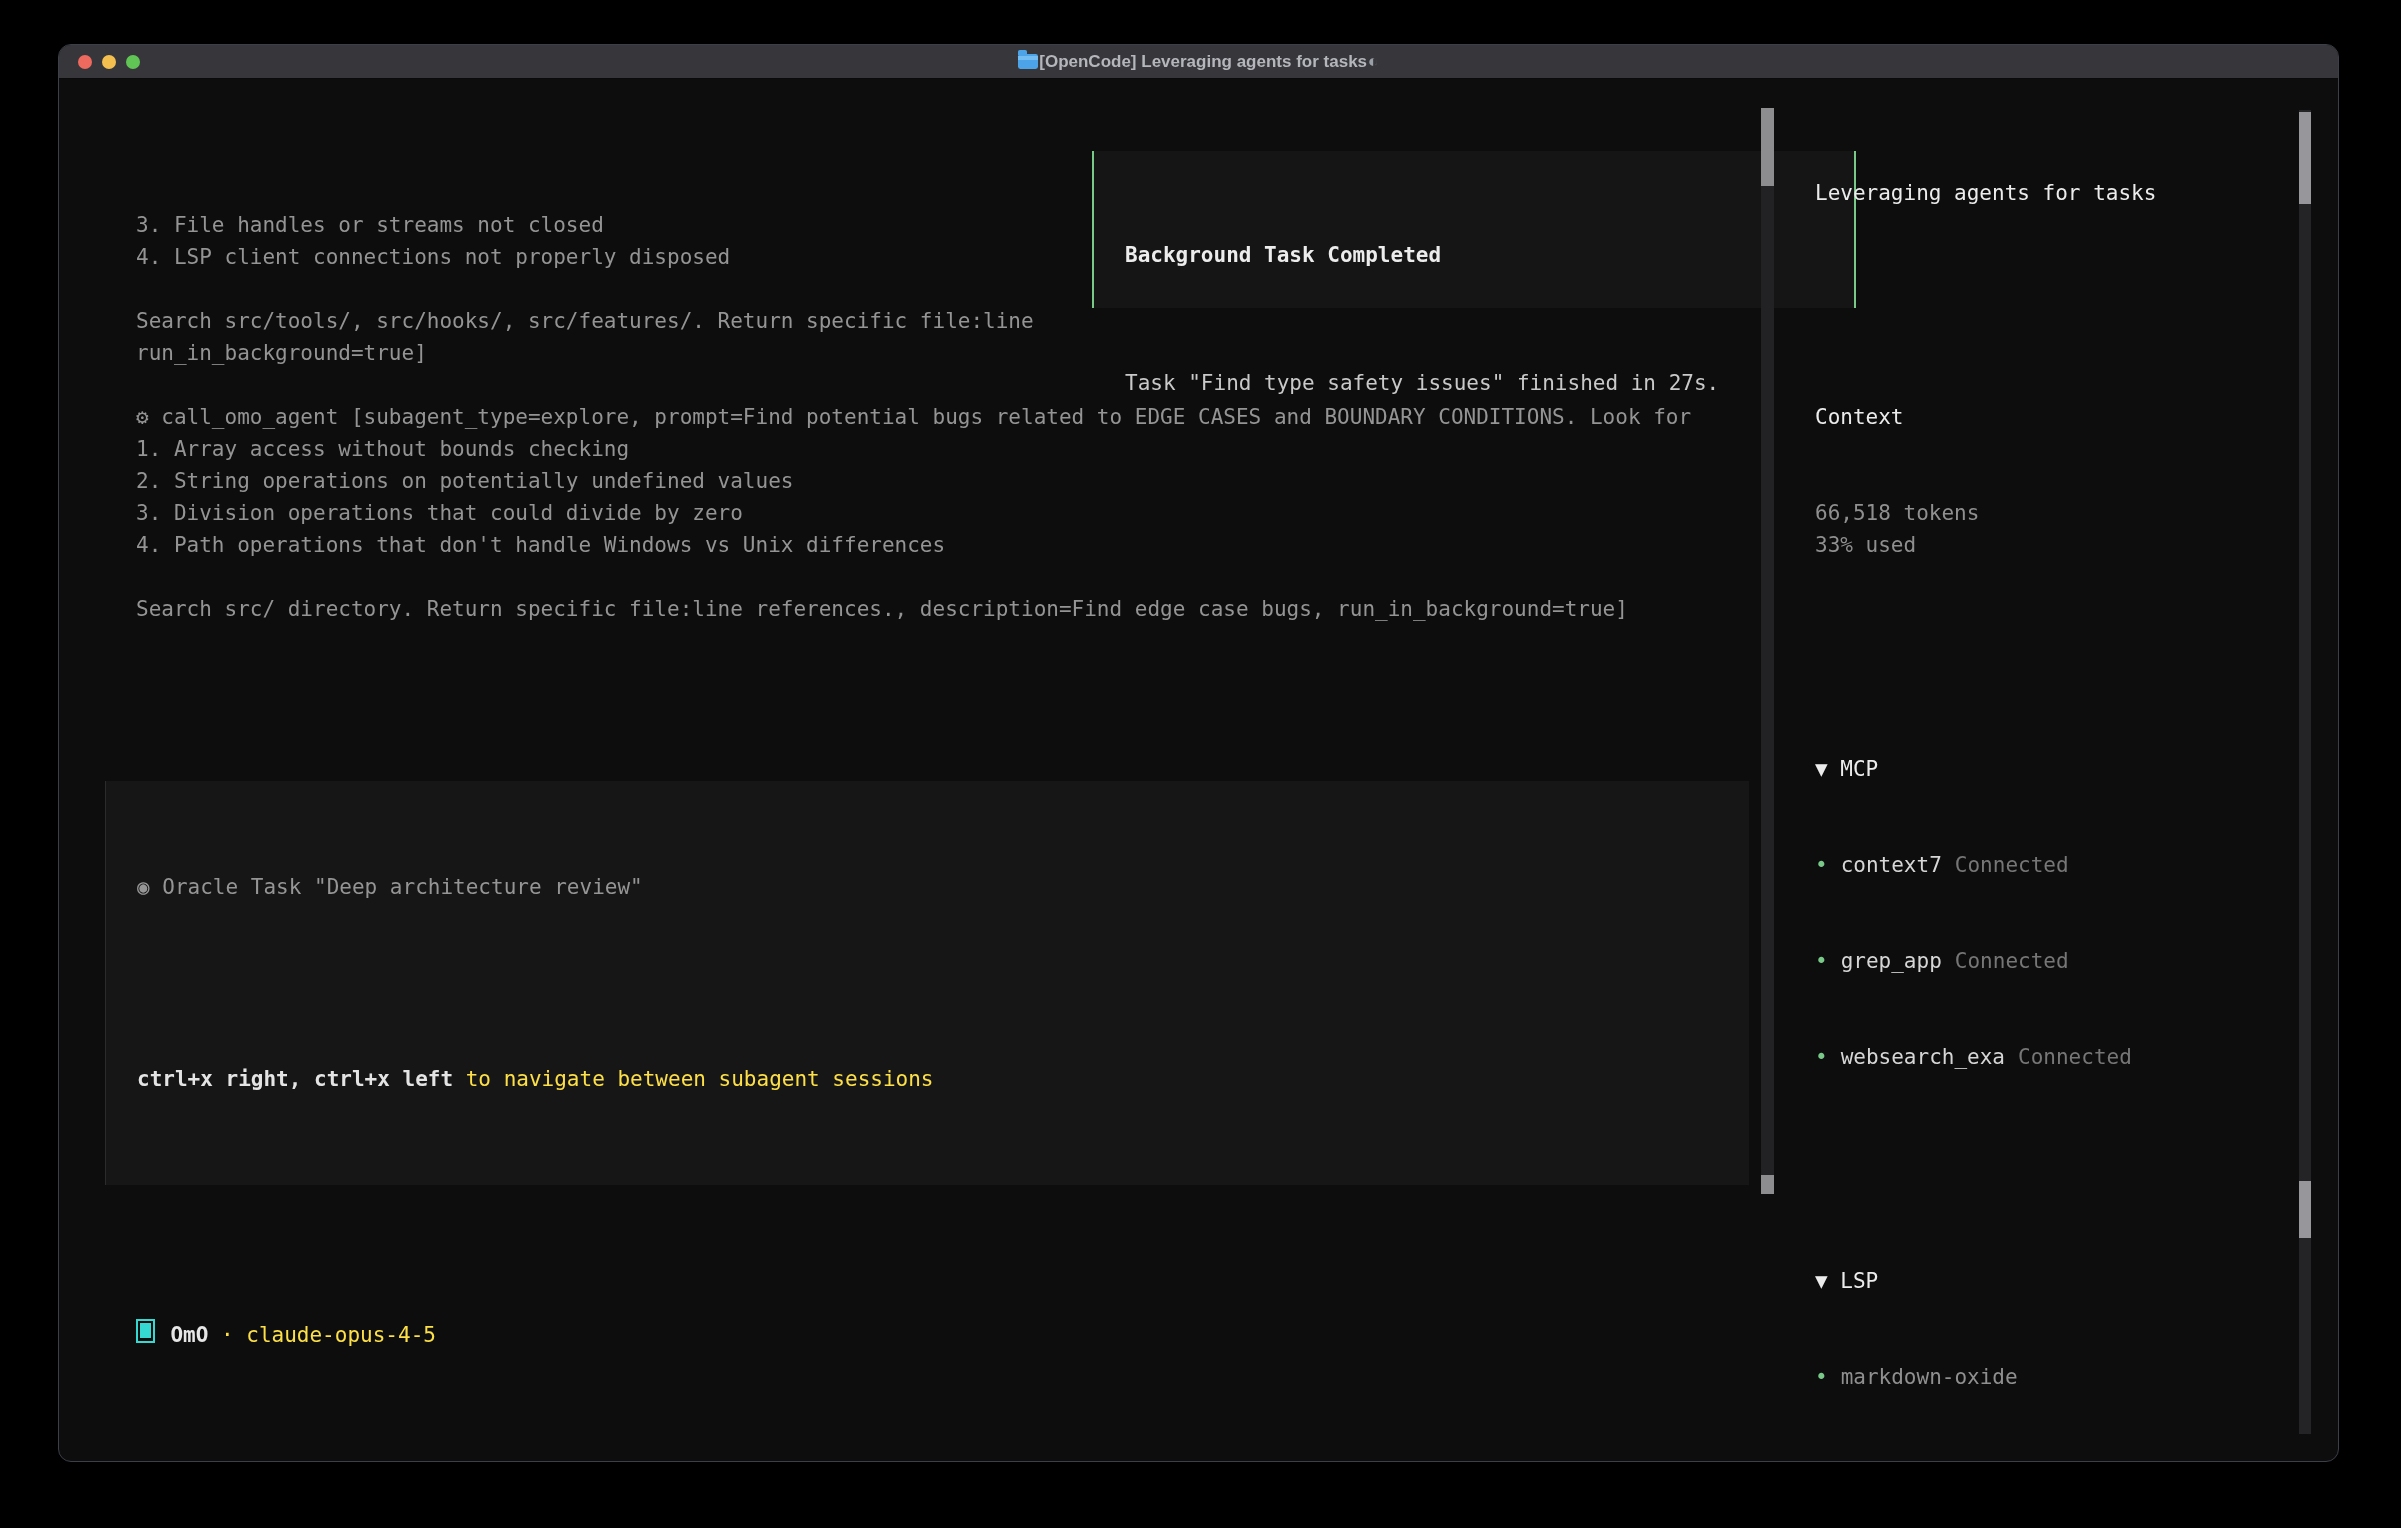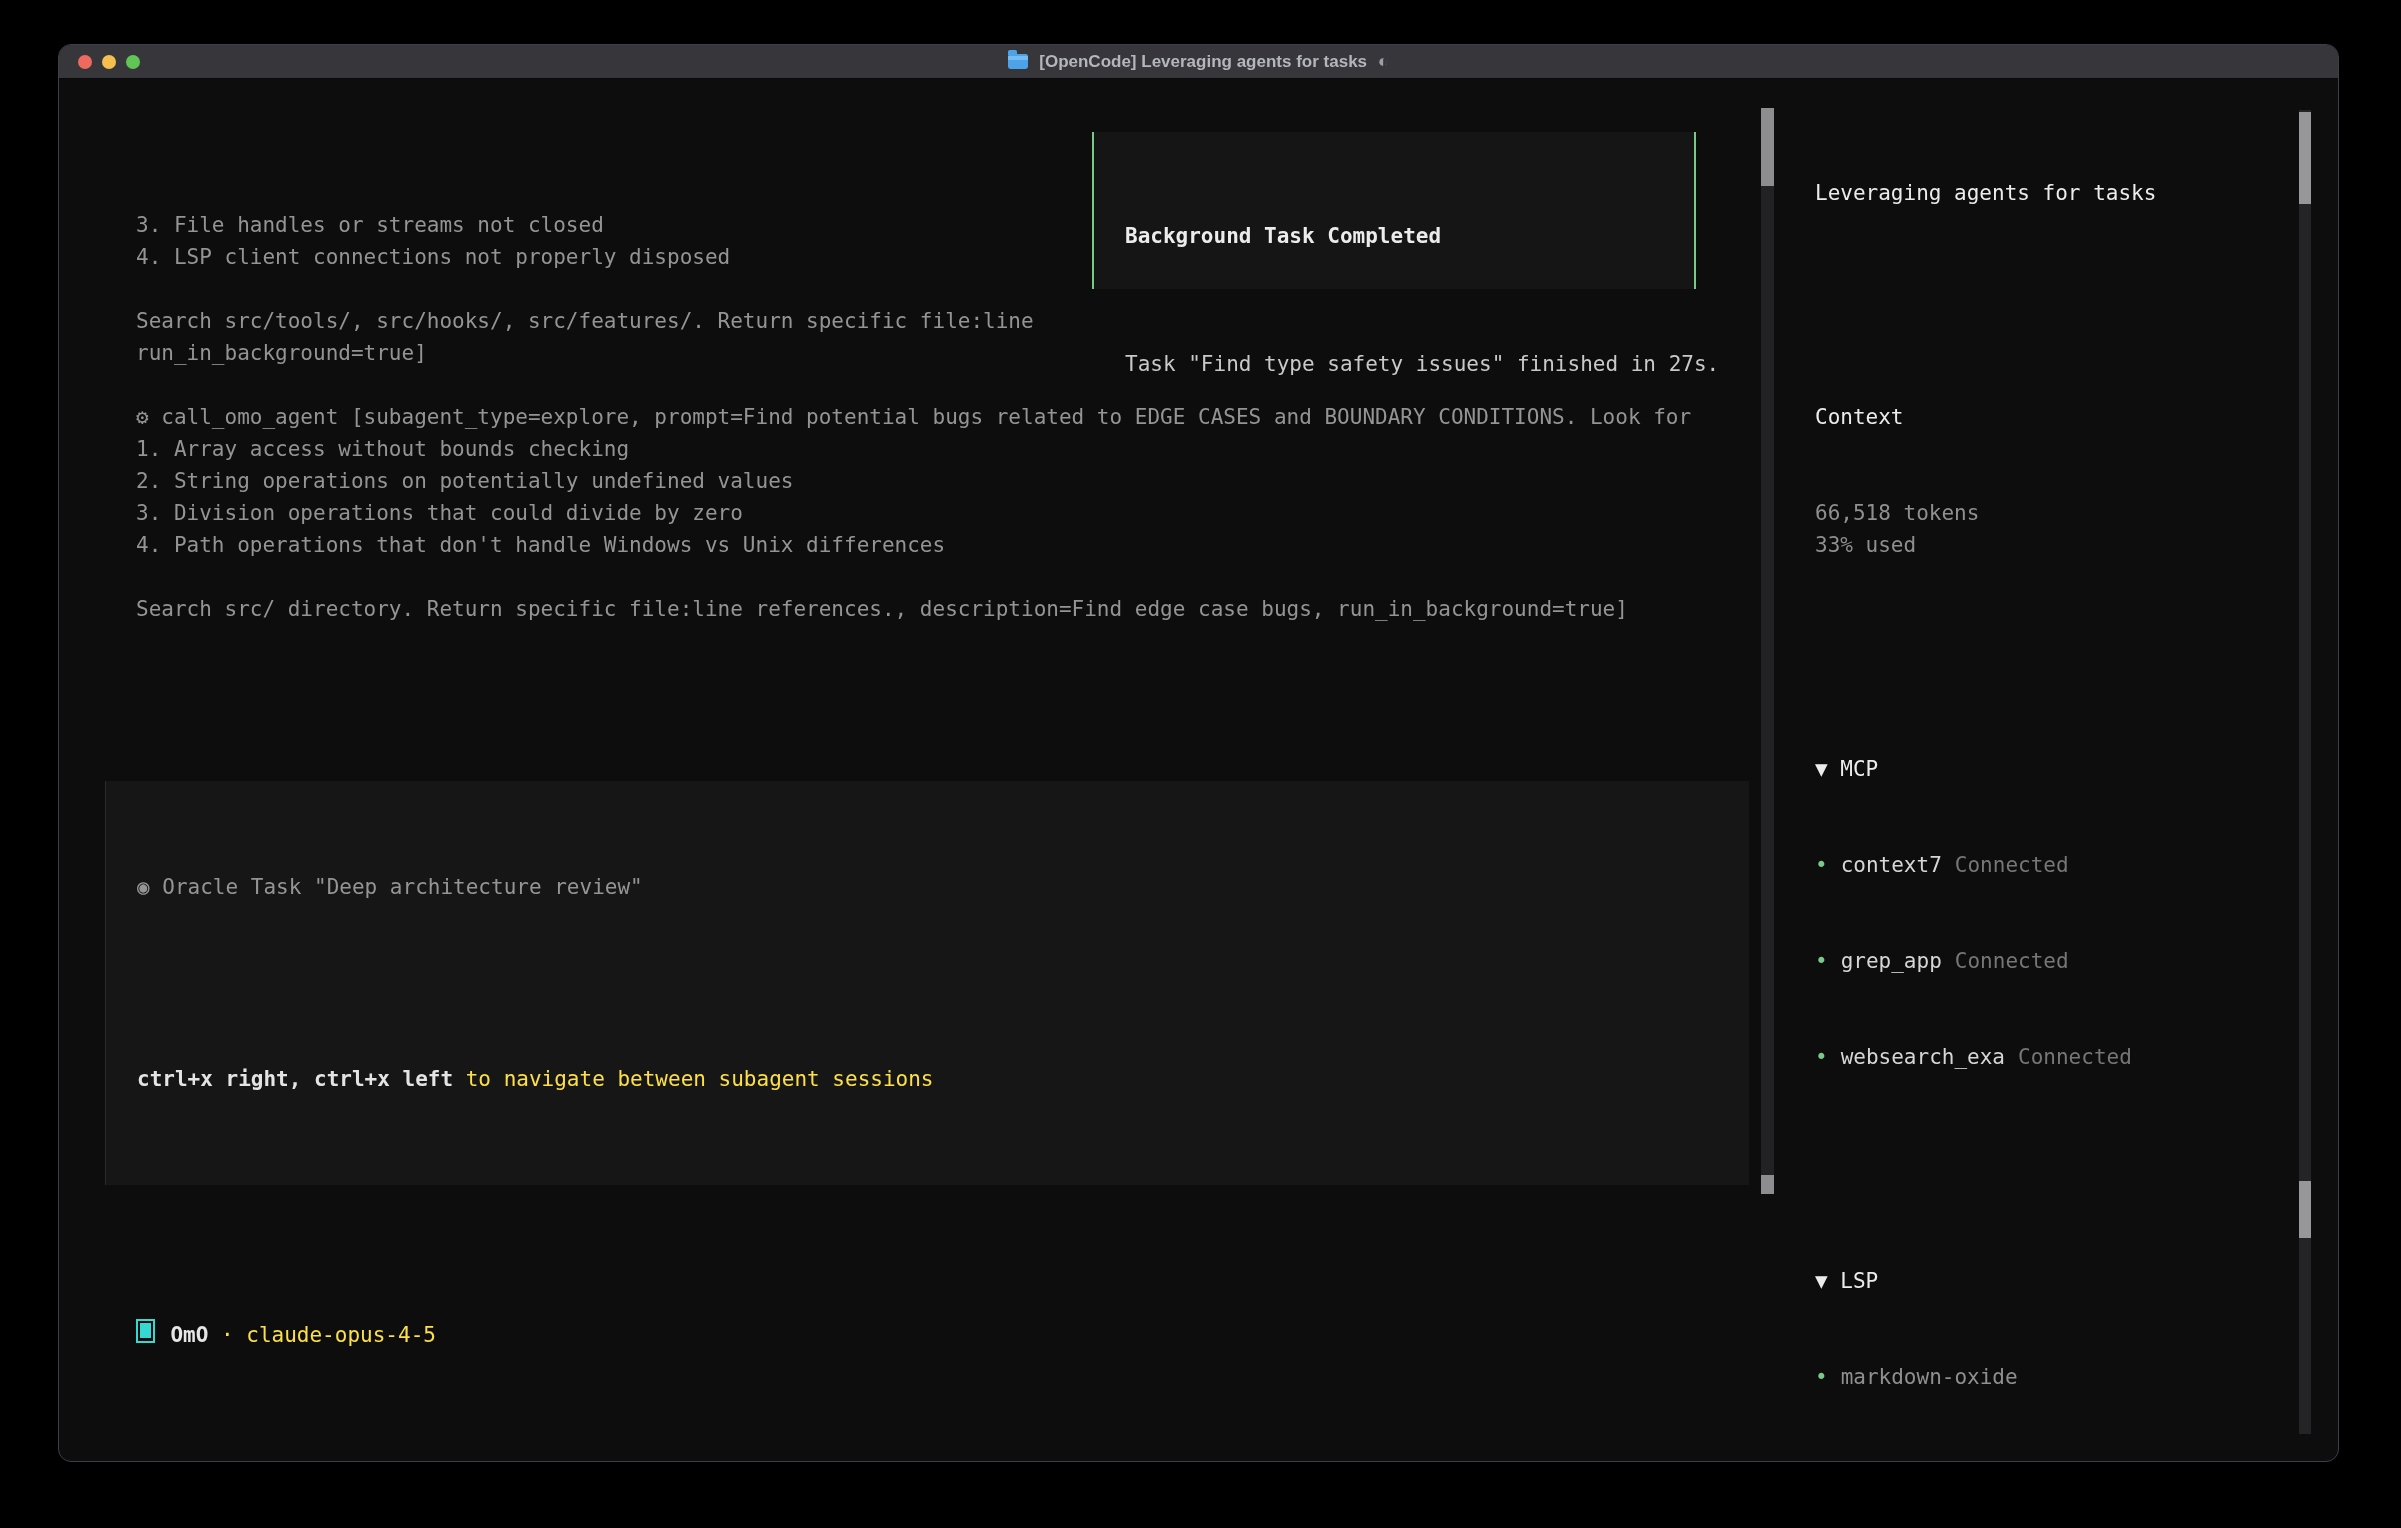--- a/index.html
+++ b/index.html
@@ -8,21 +8,21 @@
 
   .window { position: absolute; left: 58px; top: 44px; width: 2281px; height: 1418px;
             background: #0d0d0d; border: 1.2px solid #3a3f48; border-radius: 13px; overflow: hidden; }
 
   
   .titlebar { height: 34px; background: #37373b; border-bottom: 1.2px solid #0a0a0a;
               display: flex; align-items: center; position: relative; }
   .traffic { position: absolute; left: 19px; top: 0; height: 100%; display: flex; align-items: center; gap: 10px; }
   .tl { width: 14px; height: 14px; border-radius: 50%; display: inline-block; }
   .tl.red { background: #ee6a5f; } .tl.yellow { background: #f5bf50; } .tl.green { background: #61c555; }
-  .title { margin: 0 auto; display: flex; align-items: center; gap: 11px;
+  .title { margin: 0 auto; display: flex; align-items: center; gap: 1px;
            font-family: "Liberation Sans", sans-serif; font-weight: bold; font-size: 17px; color: #b4b6bc; }
   .folder-icon { width: 20px; height: 15.4px; background: #4da3e8; border-radius: 2.4px; position: relative; display: inline-block; }
   .folder-icon::before { content: ""; position: absolute; top: -3.5px; left: 0; width: 8.9px; height: 4.7px;
                          background: #4da3e8; border-radius: 1.8px 1.8px 0 0; }
   .folder-icon::after { content: ""; position: absolute; top: 2.4px; left: 0; right: 0; height: 3.5px; background: #74bdf2; }
   .moon { color: #9aa0a8; font-size: 17.7px; font-weight: normal; }
 
   
   .content { position: absolute; top: 35px; left: 0; right: 0; bottom: 0;
              font-size: 21px; line-height: 32px; white-space: pre; }
@@ -35,21 +35,21 @@
   .bright-bold { color: #e4e4e4; font-weight: bold; }
   .dim { color: #fde047; }
 
   .agent-line { margin-top: 38px; padding-left: 31px; display: flex; align-items: flex-start; }
   .omo-icon { width: 19px; height: 23.6px; border: 2.4px solid #35d9d2; background: #0d0d0d;
               display: inline-block; position: relative; margin-right: 15.4px; }
   .omo-icon::before { content: ""; position: absolute; inset: 2.4px; background: #35d9d2; }
   .bold-white { color: #e6e6e6; font-weight: bold; }
 
   
-  .popup { position: absolute; left: 1033px; top: 52px; width: 604px; height: 157px;
+  .popup { position: absolute; left: 1033px; top: 71px; width: 764px; height: 157px;
            background: #151515; border-left: 2.4px solid #79c989; border-right: 2.4px solid #79c989;
            padding: 23.6px 0 0 31px; }
   .popup .p-title { color: #ececec; font-weight: bold; }
   .popup .p-body { color: #c9c9c9; margin-top: 32px; }
 
   
   .main-scroll { position: absolute; left: 1702px; top: 28px; width: 13px; height: 1086px; background: #222224; }
   .main-scroll .thumb { position: absolute; top: 0; left: 0; right: 0; height: 78px; background: #8d8d8f; }
   .main-scroll .cap { position: absolute; bottom: 0; left: 0; right: 0; height: 19px; background: #8d8d8f; }
   .side-scroll { position: absolute; left: 2240px; top: 29.5px; width: 11.8px; height: 1324px; background: #242426; }

